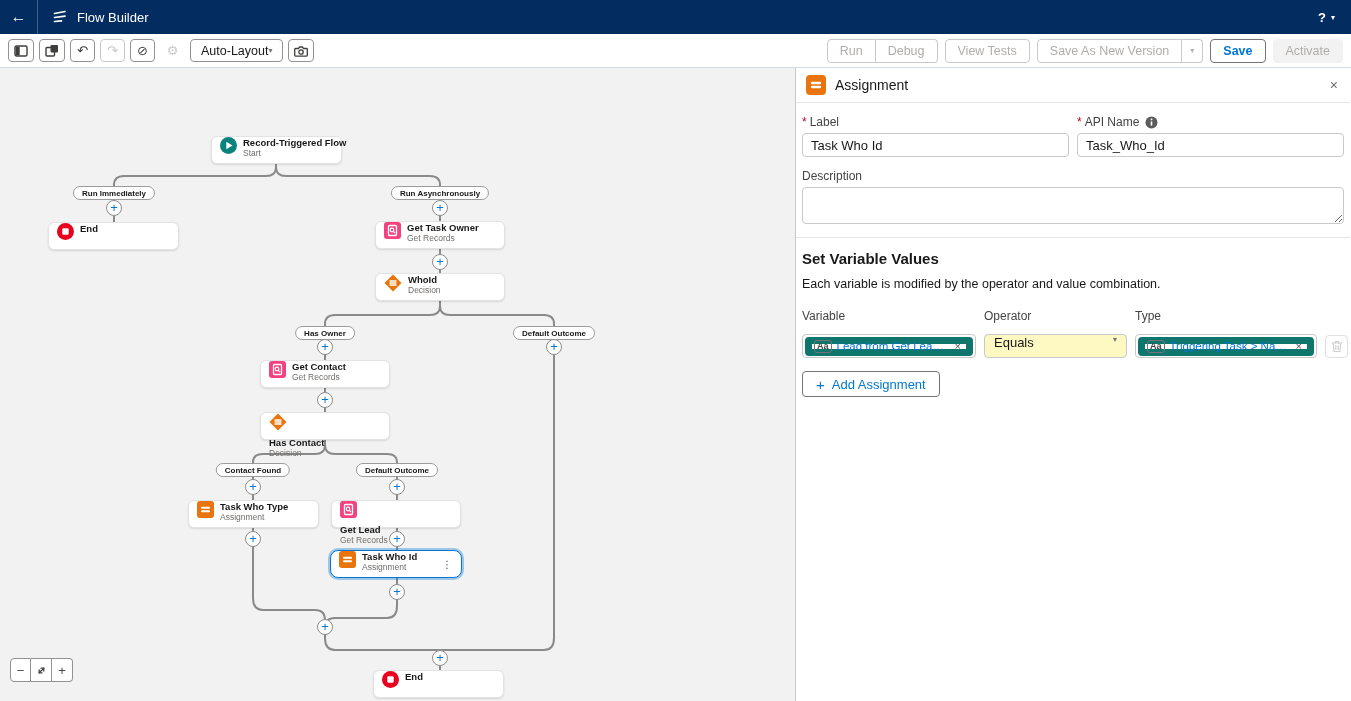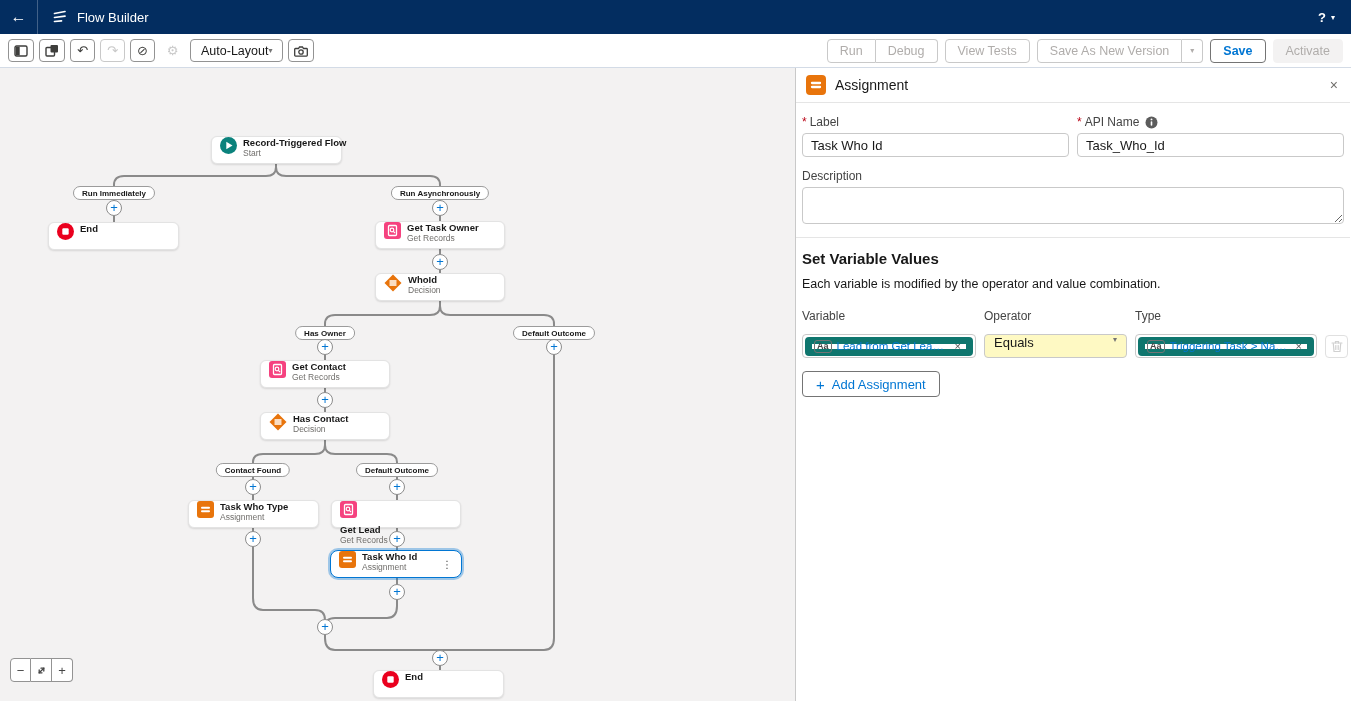--- a/index.html
+++ b/index.html
@@ -282,21 +282,21 @@
         <rect x="4.5" y="3.5" width="8" height="10" rx="1" fill="none" stroke="#fff" stroke-width="1.3"></rect>
         <circle cx="8" cy="8" r="1.8" fill="none" stroke="#fff" stroke-width="1.2"></circle>
           <path d="M9.3,9.3 L11,11" stroke="#fff" stroke-width="1.2"></path>
       </svg>
       <div>
           <div class="node-title">Get Contact</div>
       <div class="node-sub">Get Records</div>
         </div>
     </div>
 
-    <div class="node" style="left:260px; top:344px; width:130px;">
+    <div class="node" style="left:260px; top:344px; width:130px;flex-direction:column;">
       <svg class="nicon" width="18" height="18" viewBox="0 0 18 18">
         <polygon points="9,0.5 17.5,9 9,17.5 0.5,9" fill="#e8740b"></polygon>
         <g stroke="#fff" stroke-width="1.4" stroke-linecap="round">
             <path d="M6,7 H12"></path>
             <path d="M6,9 H12"></path>
             <path d="M6,11 H12"></path>
           </g>
       </svg>
       <div>
           <div class="node-title">Has Contact</div>

